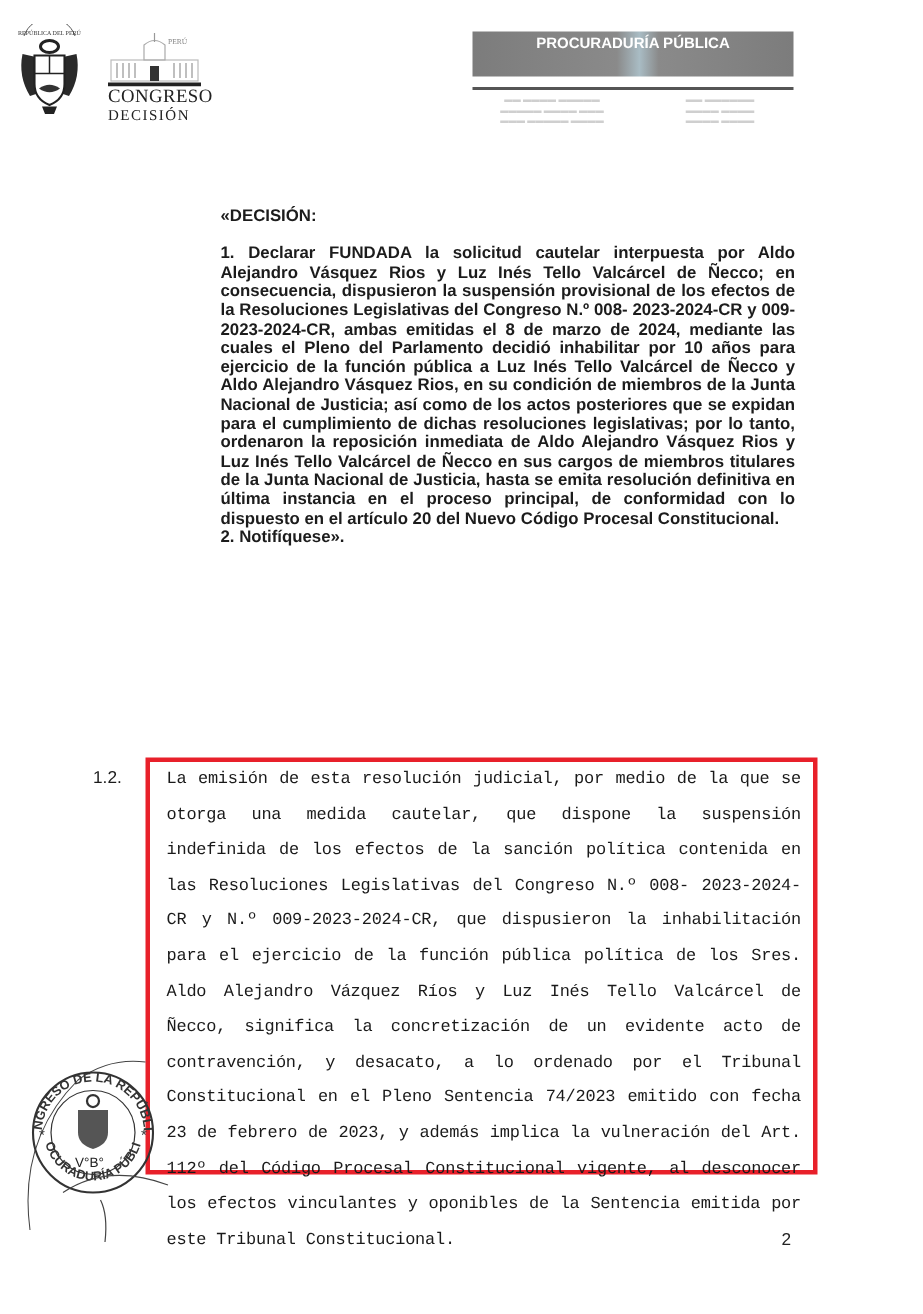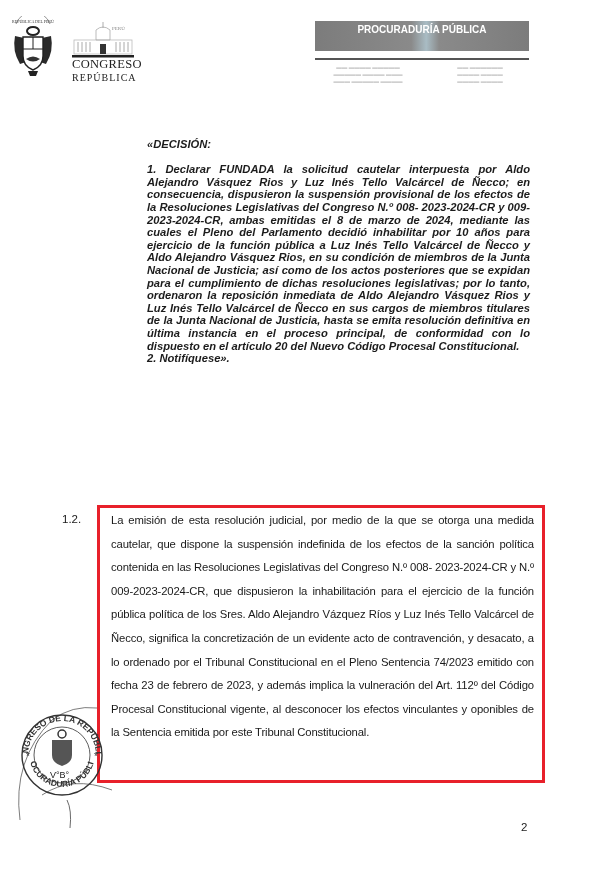--- a/index.html
+++ b/index.html
@@ -34,38 +34,38 @@
     }
     .procuraduria-faint {
       position: absolute; top: 64px; width: 100px; font-size: 5.5px; line-height: 7px; color: #cfcfcf;
     }
     .faint-left { left: 318px; text-align: center; }
     .faint-right { left: 440px; text-align: center; width: 80px; }
 
     
     .quote {
       position: absolute; left: 147px; top: 138px; width: 383px;
-      font-style: italic; font-weight: bold; font-size: 11.2px; line-height: 12.6px;
+      font-weight: bold; font-size: 11.2px; line-height: 12.6px;
       text-align: justify; color: #1c1c1c;
     }
     .quote p { margin: 0; }
     .quote .gap { height: 12.6px; }
 
     
     .para-num {
       position: absolute; left: 62px; top: 513px; font-weight: normal; font-size: 11.5px; color: #1a1a1a;
     }
     .red-box {
       position: absolute; left: 97px; top: 505px; width: 448px; height: 278px;
       border: 3px solid #e8202a; box-sizing: border-box;
     }
     .para-text {
       position: absolute; left: 111px; top: 509px; width: 423px;
       font-size: 11.3px; line-height: 23.6px; text-align: justify; color: #1a1a1a;
-      font-family: Liberation Sans, sans-serif; letter-spacing: -0.15px;
+      font-family: Liberation Mono, monospace; letter-spacing: -0.15px;
     }
     .para-text p { margin: 0; }
 
     
     .stamp { position: absolute; left: 12px; top: 700px; width: 110px; height: 130px; }
 
     .page-num {
       position: absolute; left: 521px; top: 821px; font-size: 11.5px; color: #222;
     }
   </style>
@@ -100,21 +100,21 @@
         <line x1="52" y1="20" x2="52" y2="30"></line>
           <line x1="56" y1="20" x2="56" y2="30"></line>
       </g>
       <path d="M24 18 L24 8 Q31 2 38 8 L38 18 Z" fill="none" stroke="#aaa" stroke-width="0.8"></path>
       <line x1="31" y1="0" x2="31" y2="6" stroke="#999" stroke-width="0.8"></line>
       <rect x="28" y="22" width="6" height="10" fill="#333"></rect>
       <rect x="0" y="33" width="62" height="2.5" fill="#222"></rect>
     </svg>
     <span class="congreso-peru">PERÚ</span>
     <div class="congreso-name">CONGRESO</div>
-    <div class="congreso-sub">REPÚBLICA</div>
+    <div class="congreso-sub">DECISIÓN</div>
   </div>
 
   <div class="procuraduria-box">
     <div>PROCURADURÍA PÚBLICA</div>
   </div>
   <div class="procuraduria-rule"></div>
   <div class="procuraduria-faint faint-left">▬▬ ▬▬▬▬ ▬▬▬▬▬<br>▬▬▬▬▬ ▬▬▬▬ ▬▬▬<br>▬▬▬ ▬▬▬▬▬ ▬▬▬▬</div>
   <div class="procuraduria-faint faint-right">▬▬ ▬▬▬▬▬▬<br>▬▬▬▬ ▬▬▬▬<br>▬▬▬▬ ▬▬▬▬</div>
 </div>
 

